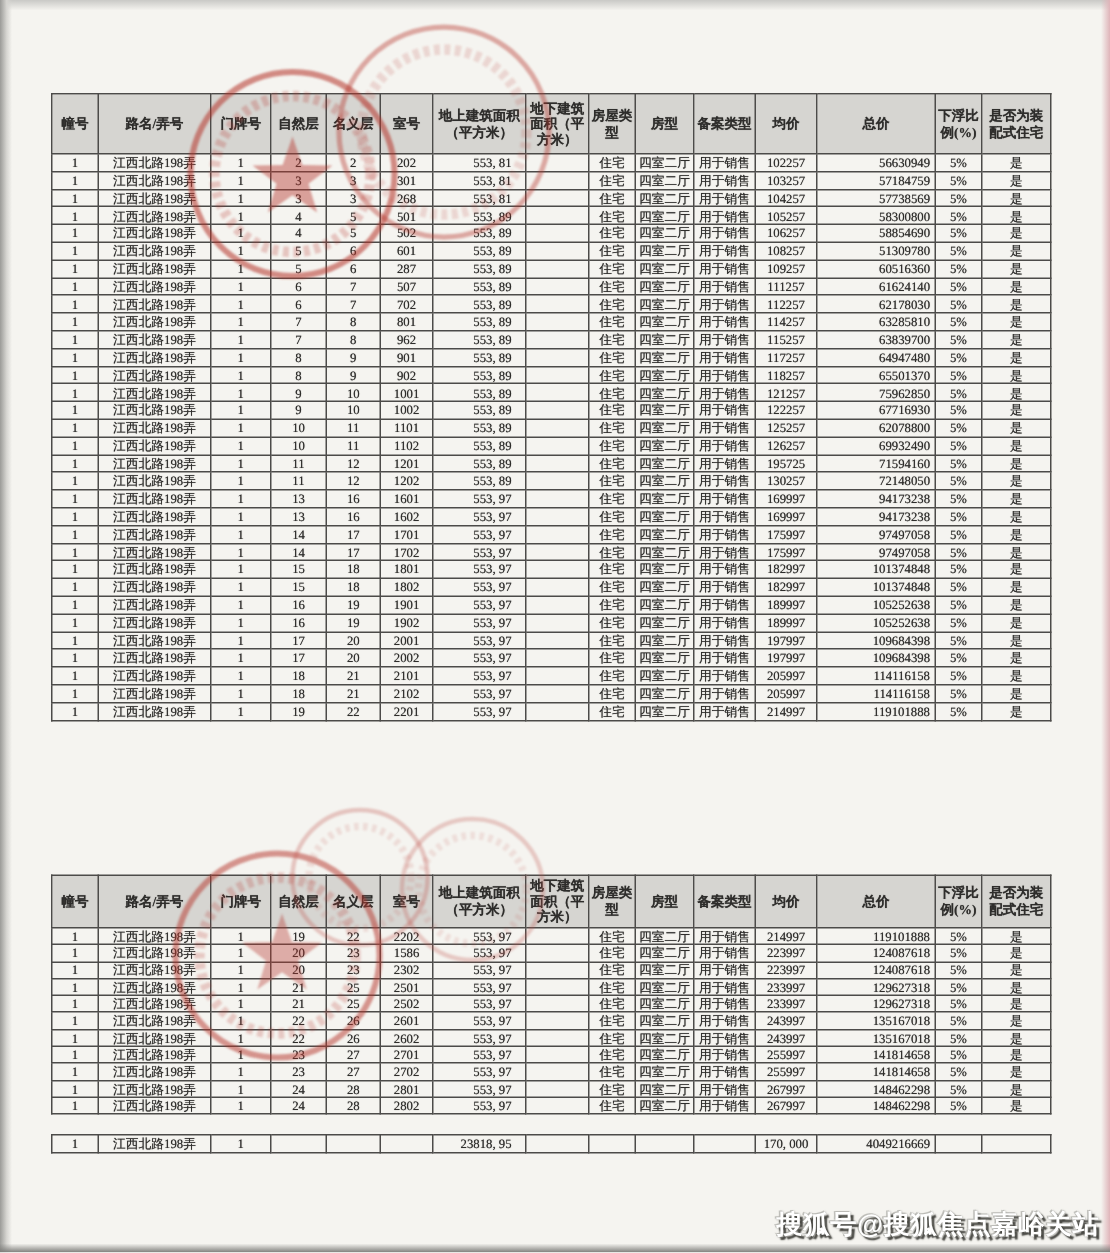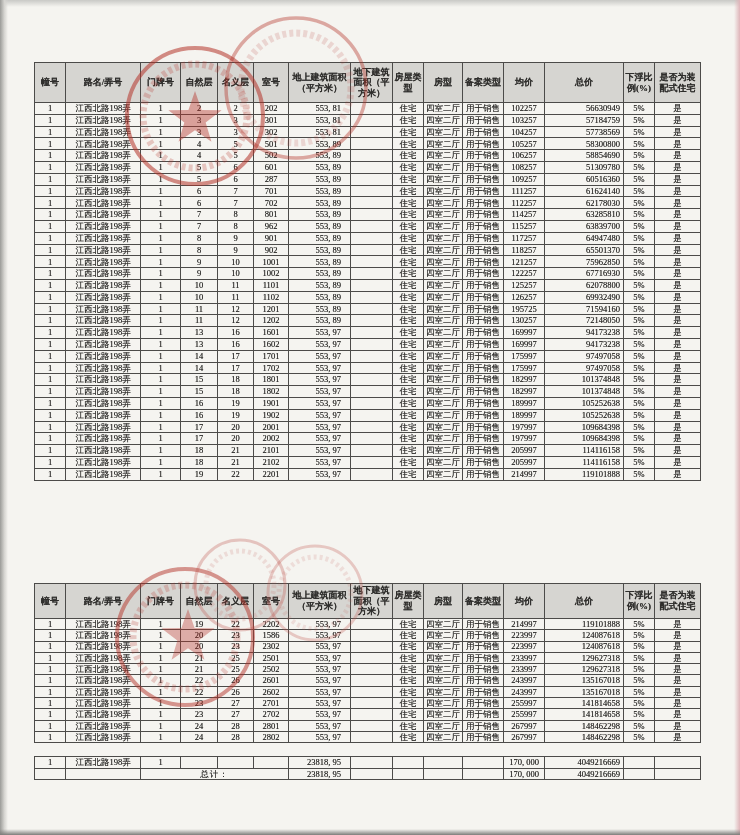--- a/index.html
+++ b/index.html
@@ -133,21 +133,21 @@
           <td class="num-total">57184759</td>
           <td>5%</td>
           <td>是</td>
         </tr>
         <tr style="height: 11.8px;">
           <td>1</td>
           <td>江西北路198弄</td>
           <td>1</td>
           <td>3</td>
           <td>3</td>
-          <td>302</td>
+          <td>268</td>
           <td class="num-area">553, 81</td>
           <td></td>
           <td>住宅</td>
           <td>四室二厅</td>
           <td>用于销售</td>
           <td>104257</td>
           <td class="num-total">57738569</td>
           <td>5%</td>
           <td>是</td>
         </tr>
@@ -218,21 +218,21 @@
           <td class="num-total">60516360</td>
           <td>5%</td>
           <td>是</td>
         </tr>
         <tr style="height: 11.8px;">
           <td>1</td>
           <td>江西北路198弄</td>
           <td>1</td>
           <td>6</td>
           <td>7</td>
-          <td>701</td>
+          <td>507</td>
           <td class="num-area">553, 89</td>
           <td></td>
           <td>住宅</td>
           <td>四室二厅</td>
           <td>用于销售</td>
           <td>111257</td>
           <td class="num-total">61624140</td>
           <td>5%</td>
           <td>是</td>
         </tr>
@@ -902,34 +902,20 @@
           <td class="num-area">23818, 95</td>
           <td></td>
           <td></td>
           <td></td>
           <td></td>
           <td>170, 000</td>
           <td class="num-total">4049216669</td>
           <td></td>
           <td></td>
         </tr>
-        <tr style="height: 11.5px;">
-          <td></td>
-          <td></td>
-          <td colspan="4" class="total-label">总计：</td>
-          <td class="num-area">23818, 95</td>
-          <td></td>
-          <td></td>
-          <td></td>
-          <td></td>
-          <td>170, 000</td>
-          <td class="num-total">4049216669</td>
-          <td></td>
-          <td></td>
-        </tr>
       </tbody>
     </table>
 
   <svg class="stamps" width="740" height="835" viewBox="0 0 740 835">
     <defs>
       <filter id="soft" x="-20%" y="-20%" width="140%" height="140%">
         <feGaussianBlur stdDeviation="0.7"></feGaussianBlur>
       </filter>
     </defs>
 
@@ -957,13 +943,14 @@
     <g filter="url(#soft)" stroke="#c0564f" fill="none" opacity="0.3">
       <circle cx="240" cy="585" r="45" stroke-width="3"></circle>
       <circle cx="240" cy="585" r="34" stroke-width="5" stroke-dasharray="3 3" stroke-opacity="0.5"></circle>
     </g>
     <g filter="url(#soft)" stroke="#c0564f" fill="none" opacity="0.28">
       <circle cx="315" cy="593" r="47" stroke-width="3"></circle>
       <circle cx="315" cy="593" r="36" stroke-width="5" stroke-dasharray="3 3" stroke-opacity="0.5"></circle>
     </g>
   </svg>
 
+  <div class="watermark">搜狐号@搜狐焦点嘉峪关站</div>
 </div>
 
 </body></html>

